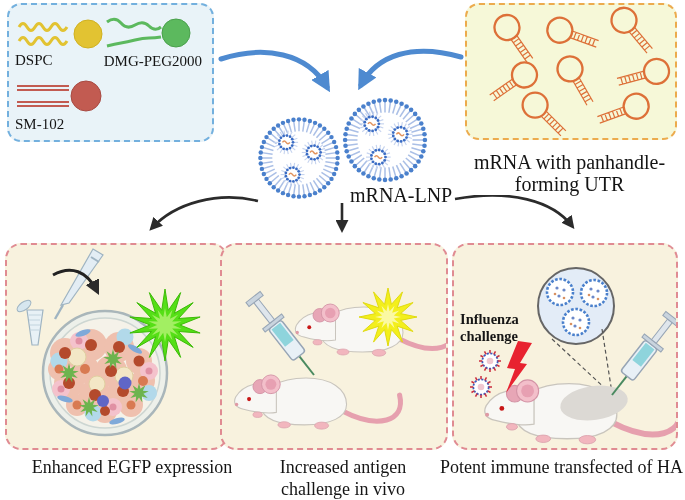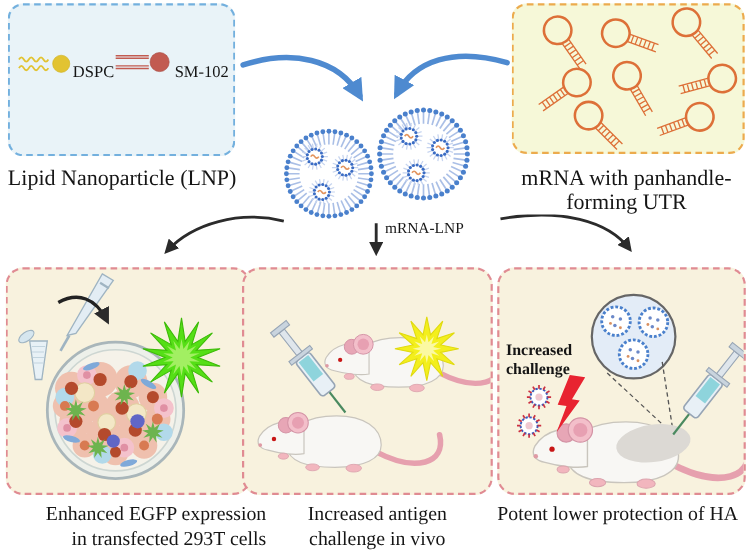--- a/index.html
+++ b/index.html
@@ -4,37 +4,37 @@
 <style>
   html,body{margin:0;padding:0;background:#fff;}
   #figure{position:relative;width:685px;height:500px;background:#ffffff;overflow:hidden;
           font-family:"Liberation Serif","DejaVu Serif",serif;color:#151515;}
   .abs{position:absolute;}
   
   #lnp-box{left:7px;top:3px;width:207px;height:139px;border:2.5px dashed var(--lnp-box-border);
            border-radius:14px;background:var(--lnp-box-bg);box-sizing:border-box;
            display:grid;grid-template-columns:46% 54%;grid-template-rows:1fr 1fr;
            padding:6px 4px 2px 6px;}
-  .comp{display:flex;flex-direction:row;align-items:flex-end;justify-content:center;}
+  .comp{display:flex;flex-direction:column;align-items:flex-start;justify-content:center;}
   .comp-label{font-size:15px;margin-top:1px;white-space:nowrap;}
   #mrna-box{left:465px;top:3px;width:212px;height:137px;border:2.5px dashed var(--mrna-box-border);
             border-radius:14px;background:var(--mrna-box-bg);box-sizing:border-box;}
   .box-title{font-size:20px;text-align:center;line-height:22px;}
   #lnp-title{left:2px;top:151px;width:218px;}
   #mrna-title{left:452px;top:151px;width:235px;}
-  #product-label{left:350px;top:201px;width:110px;font-size:14px;}
+  #product-label{left:350px;top:184px;width:110px;font-size:20px;}
   
   .panel{top:243px;height:207px;border:2px dashed var(--panel-border);border-radius:16px;
          background:var(--panel-bg);box-sizing:border-box;}
   #panel-egfp{left:5px;width:223px;}
   #panel-invivo{left:220px;width:228px;}
   #panel-protection{left:452px;width:226px;}
   .panel svg{position:absolute;left:0;top:0;}
   .caption{top:457px;font-size:18px;line-height:21.5px;text-align:center;}
-  #caption-1{left:0px;width:242px;text-align:right;}
+  #caption-1{left:11px;width:242px;}
   #caption-2{left:228px;width:230px;}
   #caption-3{left:438px;width:247px;}
   #influenza-note{left:6px;top:66px;width:80px;font-weight:bold;font-size:14.5px;line-height:17px;
                   text-align:left;position:absolute;}
 </style>
 </head>
 <body>
 
 <div id="figure">
 
@@ -242,32 +242,39 @@
     <div class="comp">
       <svg width="92" height="34" viewBox="0 0 92 34">
         <path d="M4,10 q4,-7 8,0 t8,0 t8,0 t8,0 t8,0 t8,0" fill="none" style="stroke:var(--dspc-yellow)" stroke-width="3"></path>
         <path d="M4,24 q4,-7 8,0 t8,0 t8,0 t8,0 t8,0 t8,0" fill="none" style="stroke:var(--dspc-yellow)" stroke-width="3"></path>
         <circle cx="73" cy="17" r="14" style="fill:var(--dspc-yellow)" stroke="#d0b120" stroke-width="1"></circle>
       </svg>
       <div class="comp-label">DSPC</div>
     </div>
     <div class="comp">
       <svg width="95" height="36" viewBox="0 0 95 36">
+        <path d="M3,6 q8,-6 14,1 t14,2 t14,1 t12,1" fill="none" style="stroke:var(--dmg-peg-green)" stroke-width="3"></path>
+        <path d="M3,30 q8,-2 14,-3 t14,-3 t14,-2 t12,-1" fill="none" style="stroke:var(--dmg-peg-green)" stroke-width="3"></path>
+        <circle cx="72" cy="17" r="14" style="fill:var(--dmg-peg-green)" stroke="#4aa04c" stroke-width="1"></circle>
+      </svg>
+      <div class="comp-label">DMG-PEG2000</div>
+    </div>
+    <div class="comp">
+      <svg width="95" height="36" viewBox="0 0 95 36">
         <g style="stroke:var(--sm102-red)" stroke-width="2.2">
           <line x1="2" y1="7" x2="54" y2="7"></line>
             <line x1="2" y1="11" x2="54" y2="11"></line>
           <line x1="2" y1="23" x2="54" y2="23"></line>
             <line x1="2" y1="27" x2="54" y2="27"></line>
         </g>
         <circle cx="71" cy="17" r="15" style="fill:var(--sm102-red)" stroke="#a84a42" stroke-width="1"></circle>
       </svg>
       <div class="comp-label">SM-102</div>
     </div>
   </div>
-  <div id="lnp-title" class="abs box-title">Lipid Nanoparticle (LNP)</div>
 
   <div id="mrna-box" class="abs">
     <svg width="207" height="132" viewBox="0 0 207 132">
       <use href="#lolli" transform="translate(48,34) rotate(-35)"></use>
       <use href="#lolli" transform="translate(106,30) rotate(-70)"></use>
       <use href="#lolli" transform="translate(166,26) rotate(-40)"></use>
       <use href="#lolli" transform="translate(46,78) rotate(55)"></use>
       <use href="#lolli" transform="translate(110,76) rotate(-30)"></use>
       <use href="#lolli" transform="translate(176,70) rotate(75)"></use>
       <use href="#lolli" transform="translate(78,110) rotate(-45)"></use>
@@ -421,30 +428,29 @@
       <use href="#mouse" transform="translate(115,168) scale(0.92)"></use>
       <ellipse cx="140" cy="158" rx="34" ry="17" transform="rotate(-8 140 158)" fill="#dcd9d4"></ellipse>
       <use href="#syringe" transform="translate(158,150) rotate(128)"></use>
       <g transform="translate(50,96)">
         <path d="M14,0 L28,2 L16,22 L23,23 L2,52 L11,28 L3,27 Z" style="fill:var(--challenge-red)"></path>
       </g>
       <use href="#virus" transform="translate(36,116) scale(1.1)"></use>
       <use href="#virus" transform="translate(27,142) scale(1.1)"></use>
     </svg>
     <div id="influenza-note">
-      <div>Increased</div>
+      <div>Influenza</div>
       <div>challenge</div>
     </div>
   </div>
 
   <div id="caption-1" class="abs caption">
     <div>Enhanced EGFP expression</div>
-    <div>in transfected 293T cells</div>
   </div>
   <div id="caption-2" class="abs caption">
     <div>Increased antigen</div>
     <div>challenge in vivo</div>
   </div>
   <div id="caption-3" class="abs caption">
-    <div>Potent lower protection of HA</div>
+    <div>Potent immune transfected of HA</div>
   </div>
 
 </div>
 
 </body></html>

